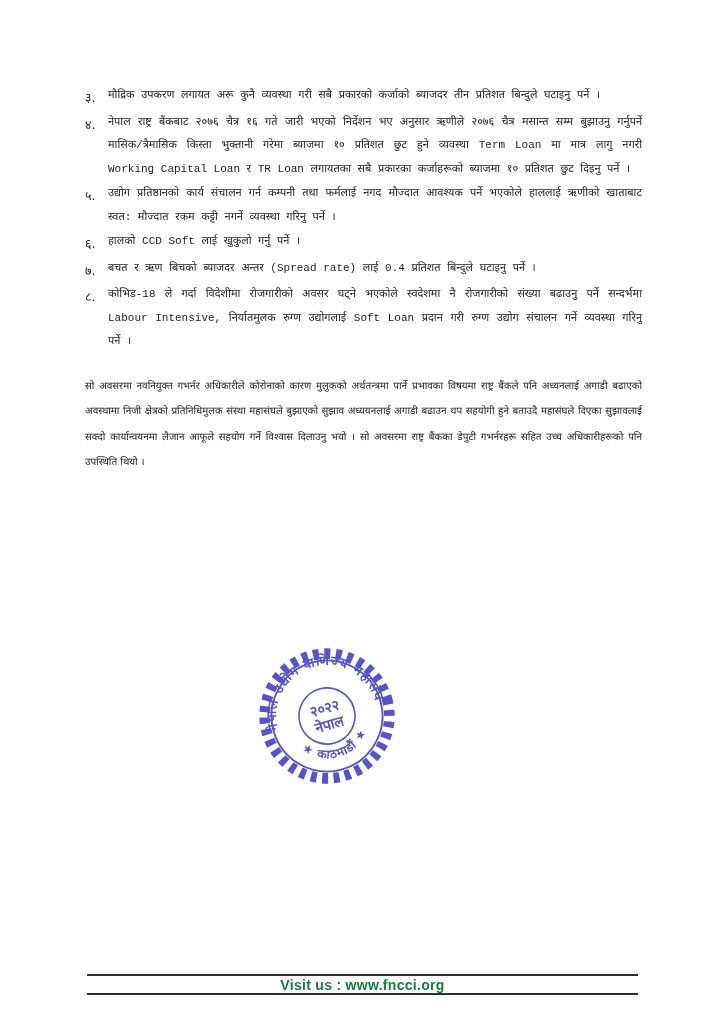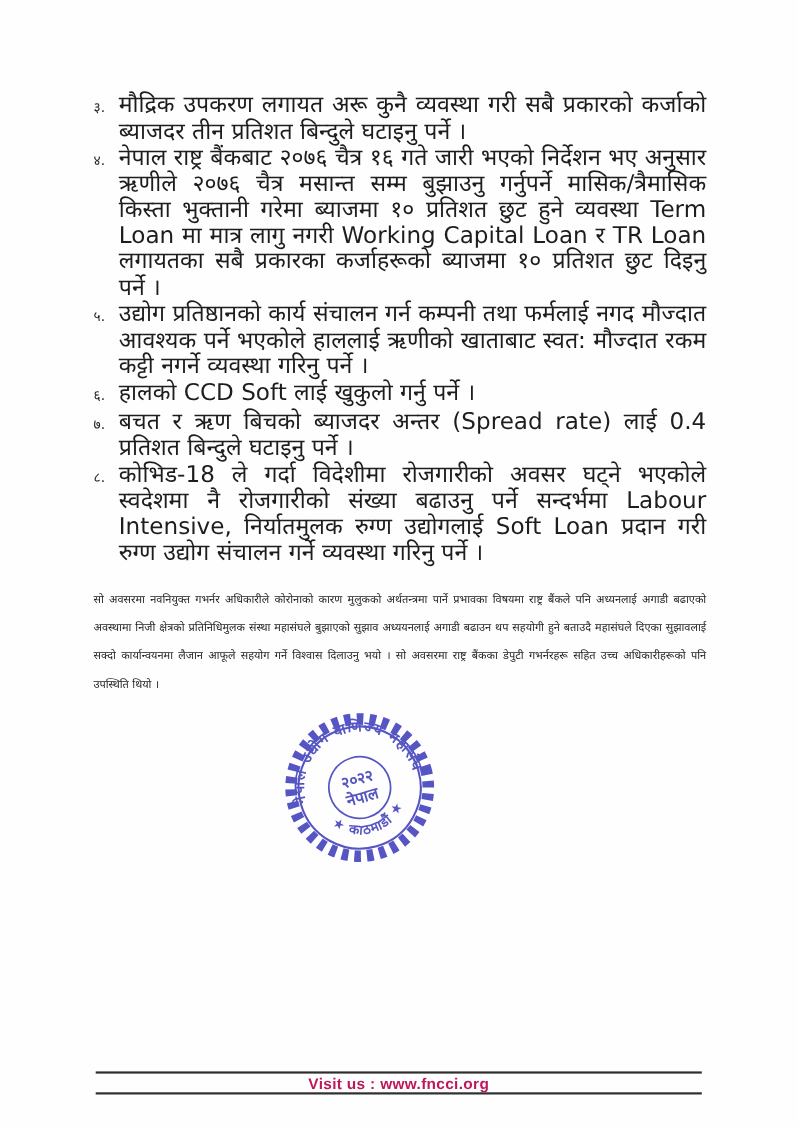--- a/index.html
+++ b/index.html
@@ -19,23 +19,24 @@
   .list{display:block;}
   .item{display:flex;margin:0 0 1px 0;}
   .num{
     flex:none;width:23px;
     font-size:12.5px;line-height:23.5px;
     padding-top:2px;
     color:#222;
   }
   .itext{
     flex:1;
-    font-size:21px;line-height:23.5px;
+    font-size:11px;line-height:23.5px;
     text-align:justify;
     text-align-last:left;
+    font-family:Liberation Mono, monospace;
   }
   .para{
     margin:19px 0 0 0;
     font-size:10px;line-height:25.5px;
     text-align:justify;
     text-align-last:left;
   }
   .stamp{
     position:absolute;
     left:253px;top:642px;
@@ -45,21 +46,21 @@
   }
   .stamp svg{width:100%;height:100%;display:block;}
   .footer{
     position:absolute;
     left:87px;top:974px;width:551px;height:17px;
     border-top:2px solid #2e2e2e;
     border-bottom:2px solid #2e2e2e;
     display:flex;align-items:center;justify-content:center;
   }
   .footer span{
-    font-size:14px;font-weight:bold;color:#be185d;
+    font-size:14px;font-weight:bold;color:#15803d;
     letter-spacing:0.3px;
     font-family:"Liberation Sans", sans-serif;
   }
 </style>
 </head>
 <body>
 
 <div class="page">
 
   <div class="content">

